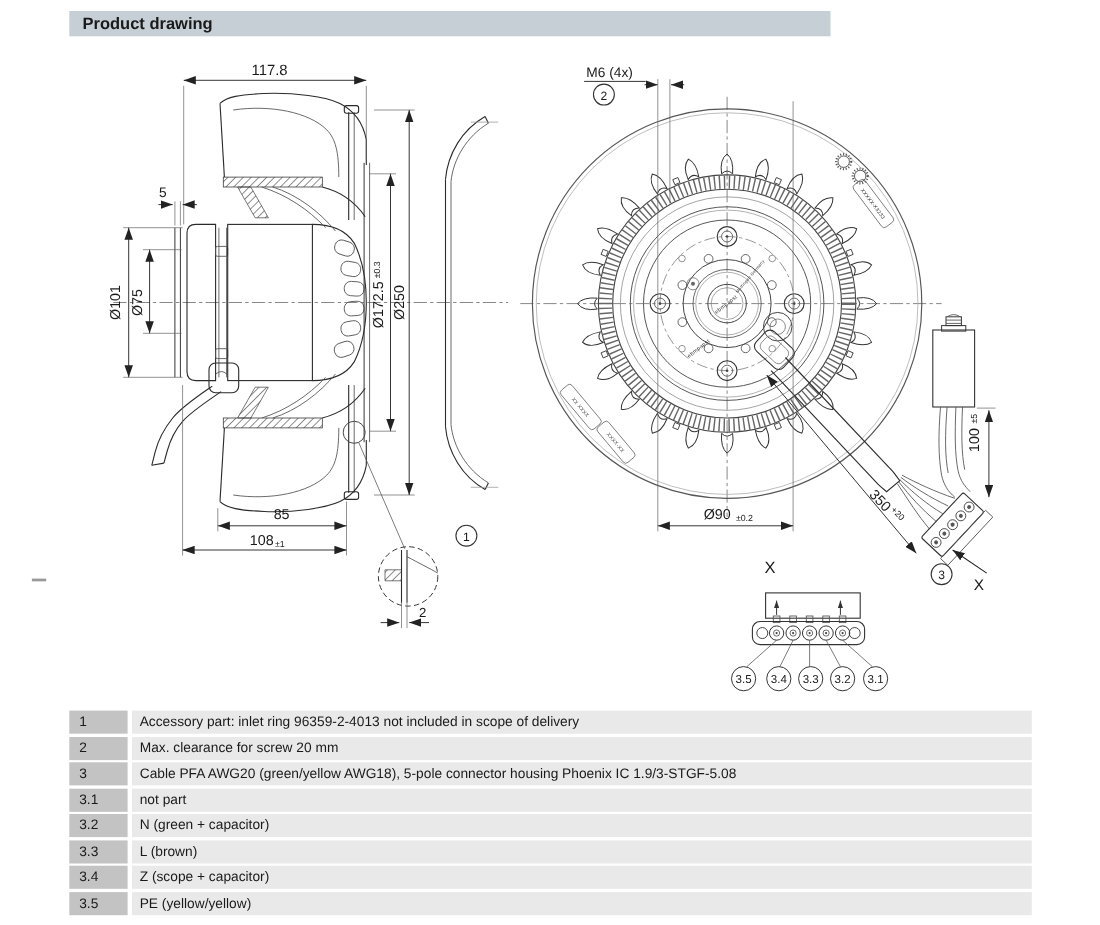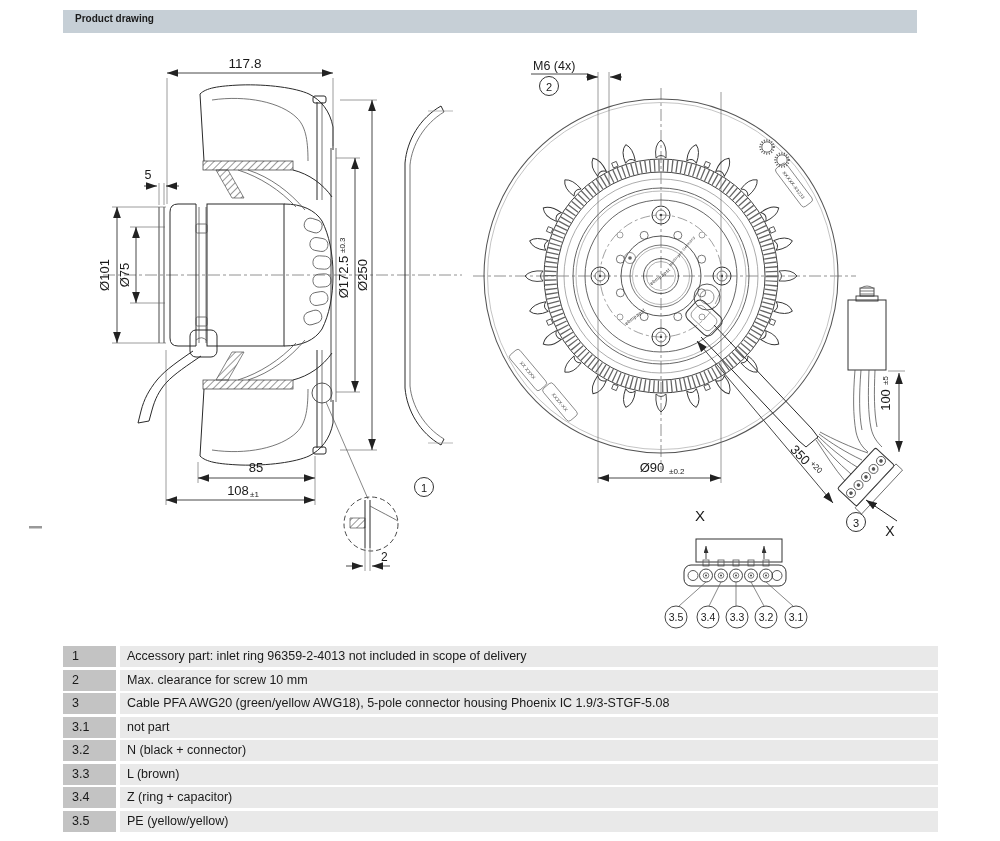--- a/index.html
+++ b/index.html
@@ -1,20 +1,20 @@
 <!DOCTYPE html>
 <html><head>
 <meta charset="utf-8">
 <style>
   html,body{margin:0;padding:0;background:#fff;}
   body{width:1000px;height:841px;position:relative;overflow:hidden;
        font-family:"Liberation Sans",sans-serif;color:#1a1a1a;}
-  .hdr{position:absolute;left:63px;top:10px;width:854px;height:23px;
+  .hdr{position:absolute;left:63px;top:10px;width:692px;height:23px;
        background:#c6cfd6;box-sizing:border-box;padding:3px 0 0 12px;
-       font-size:10px;font-weight:bold;}
+       font-size:15px;font-weight:bold;}
   svg{position:absolute;left:0;top:40px;}
   svg text{font-family:"Liberation Sans",sans-serif;fill:#1a1a1a;}
   .legend{position:absolute;left:63px;top:646px;width:875px;font-size:12.5px;}
   .lrow{display:flex;height:21px;margin-bottom:2.5px;}
   .lnum{width:53px;background:#c3c3c3;box-sizing:border-box;padding:3px 0 0 9px;}
   .ltxt{flex:1;background:#e9e9e9;margin-left:4px;box-sizing:border-box;padding:3px 1px 0 7px;}
   .ln{stroke:#2a2a2a;stroke-width:1;fill:none;}
   .tn{stroke:#555;stroke-width:0.8;fill:none;}
   .lt{stroke:#999;stroke-width:0.7;fill:none;}
   .ext{stroke:#666;stroke-width:0.65;fill:none;}
@@ -458,39 +458,39 @@
   </g>
 </svg>
 
 <div class="legend">
   <div class="lrow">
     <div class="lnum">1</div>
     <div class="ltxt">Accessory part: inlet ring 96359-2-4013 not included in scope of delivery</div>
   </div>
   <div class="lrow">
     <div class="lnum">2</div>
-    <div class="ltxt">Max. clearance for screw 10 mm</div>
+    <div class="ltxt">Max. clearance for screw 20 mm</div>
   </div>
   <div class="lrow">
     <div class="lnum">3</div>
     <div class="ltxt">Cable PFA AWG20 (green/yellow AWG18), 5-pole connector housing Phoenix IC 1.9/3-STGF-5.08</div>
   </div>
   <div class="lrow">
     <div class="lnum">3.1</div>
     <div class="ltxt">not part</div>
   </div>
   <div class="lrow">
     <div class="lnum">3.2</div>
-    <div class="ltxt">N (black + connector)</div>
+    <div class="ltxt">N (green + capacitor)</div>
   </div>
   <div class="lrow">
     <div class="lnum">3.3</div>
     <div class="ltxt">L (brown)</div>
   </div>
   <div class="lrow">
     <div class="lnum">3.4</div>
-    <div class="ltxt">Z (ring + capacitor)</div>
+    <div class="ltxt">Z (scope + capacitor)</div>
   </div>
   <div class="lrow">
     <div class="lnum">3.5</div>
     <div class="ltxt">PE (yellow/yellow)</div>
   </div>
 </div>
 
 </body></html>

